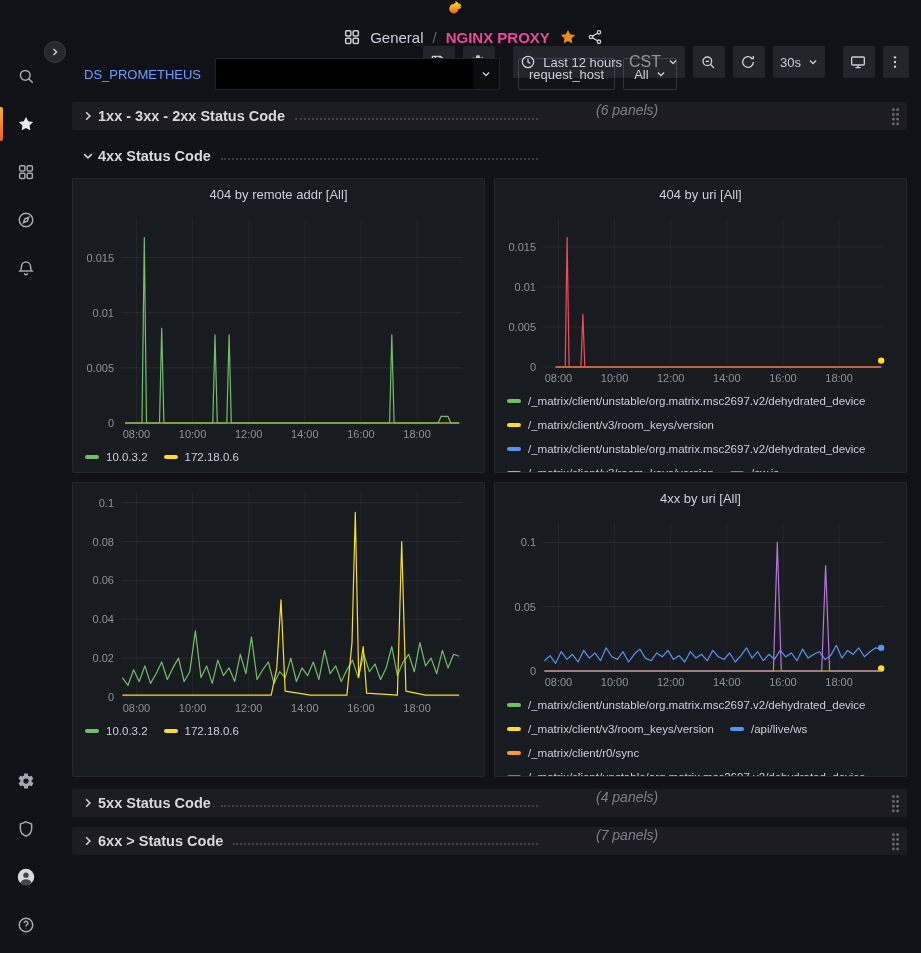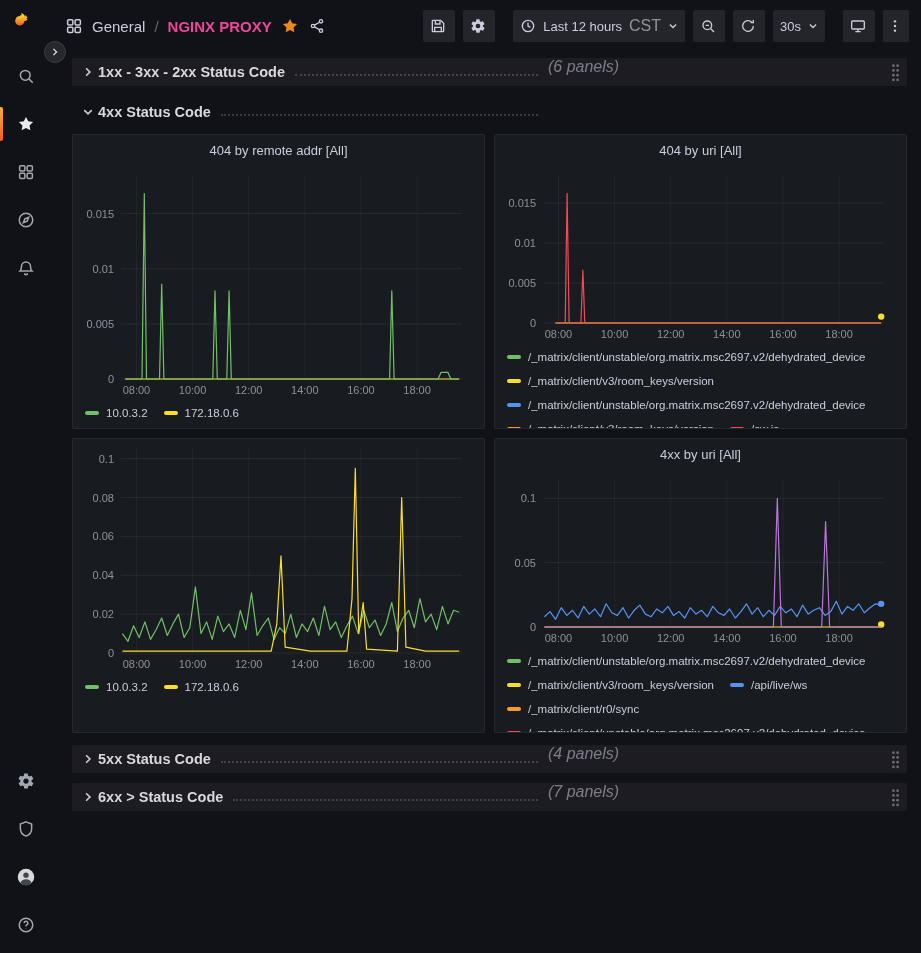--- a/index.html
+++ b/index.html
@@ -5,21 +5,21 @@
   * { box-sizing: border-box; margin: 0; padding: 0; }
   html,body { width:921px; height:953px; overflow:hidden; }
   body {
     background:#111217;
     color:#ccccdc;
     font-family:"Liberation Sans","DejaVu Sans",sans-serif;
     font-size:13px;
     position:relative;
   }
   
-  .topbar { height:52px; display:flex; align-items:center; padding:0 12px 0 13px; }
+  .topbar { height:52px; display:flex; align-items:center; padding:0 12px 0 13px;flex-direction:column; }
   .logo { width:28px; height:28px; flex:none; cursor:pointer; }
   .logo svg { width:28px; height:28px; display:block; }
   .breadcrumb { display:flex; align-items:center; gap:9px; margin-left:24px; font-size:15px; }
   .crumb-section { color:#ccccdc; cursor:pointer; }
   .crumb-sep { color:rgba(204,204,220,.45); }
   .crumb-title { color:#ec4899; font-weight:700; cursor:pointer; }
   .star-fav { color:#EB8C1A; }
   .icon { display:inline-flex; align-items:center; justify-content:center; }
   .icon svg { width:16px; height:16px; display:block; }
   .icon-18 svg { width:18px; height:18px; }
@@ -58,21 +58,21 @@
   .var-select .caret { width:26px; color:#ccccdc; display:flex; justify-content:center; }
   .chip { height:32px; display:flex; align-items:center; gap:7px; padding:0 10px; border:1px solid rgba(204,204,220,.18); border-radius:2px; background:transparent; color:#ccccdc; font-size:13px; cursor:pointer; white-space:nowrap; }
   .chip.host-label { color:#c9cdd4; }
   
   .row-header { height:28px; display:flex; padding:0 6px; margin:6px 0; border-radius:2px; cursor:pointer; }
   .row-header.collapsed { background:rgba(204,204,220,.06); }
   .row-left { flex:0 0 470px; display:flex; align-items:center; min-width:0; }
   .row-chevron { width:20px; color:#ccccdc; flex:none; }
   .row-title { font-size:14.5px; font-weight:700; color:#d8d9da; white-space:nowrap; }
   .leader { flex:1; border-bottom:2px dotted rgba(204,204,220,.22); margin:6px 10px 0 10px; }
-  .row-count { font-size:16px; font-style:italic; color:rgba(204,204,220,.55); white-space:nowrap; }
+  .row-count { font-size:14px; font-style:italic; color:rgba(204,204,220,.55); white-space:nowrap;margin-left:48px; }
   .grip { margin-left:auto; color:rgba(204,204,220,.45); cursor:grab; display:flex; }
   .grip svg { width:11px; height:19px; }
   
   .panels-grid { display:grid; grid-template-columns:1fr 1fr; gap:9px; margin:8px 0 12px; }
   .panel { background:#181b1f; border:1px solid rgba(204,204,220,.08); border-radius:2px; height:295px; display:flex; flex-direction:column; overflow:hidden; }
   .panel-header { height:30px; flex:none; display:flex; align-items:center; justify-content:center; font-size:13px; font-weight:500; color:#ccccdc; cursor:pointer; }
   .chart-wrap { flex:none; padding:0 6px; }
   .chart-tall { height:234px; }
   .chart-short { height:178px; }
   .chart { width:100%; height:100%; display:block; }
@@ -283,20 +283,42 @@
               <path d="M9.5 9.5a2.5 2.5 0 1 1 3.5 2.3c-.8.36-1 1-1 1.7v.5"></path>
               <circle cx="12" cy="17" r="0.6" fill="currentColor" stroke="none"></circle>
             </svg>
           </span>
         </div>
     </div>
   </div>
 
   <div class="main">
 
+    <div class="submenu">
+      <span class="ds-label">DS_PROMETHEUS</span>
+      <div class="var-select">
+        <span class="redacted"></span>
+        <span class="caret icon icon-10">
+            <svg viewBox="0 0 16 16" fill="none" stroke="currentColor" stroke-width="2">
+              <path d="M3 5.5l5 5 5-5"></path>
+            </svg>
+          </span>
+      </div>
+      <div style="display:flex;gap:8px;margin-left:4px">
+        <span class="chip host-label">request_host</span>
+        <span class="chip">
+          <span>All</span>
+          <span class="icon icon-10">
+              <svg viewBox="0 0 16 16" fill="none" stroke="currentColor" stroke-width="2">
+                <path d="M3 5.5l5 5 5-5"></path>
+              </svg>
+            </span>
+        </span>
+      </div>
+    </div>
 
     <div class="row-header collapsed">
       <div class="row-left">
         <span class="row-chevron icon icon-12">
             <svg viewBox="0 0 16 16" fill="none" stroke="currentColor" stroke-width="2.2">
               <path d="M5.5 3l5 5-5 5"></path>
             </svg>
           </span>
         <span class="row-title">1xx - 3xx - 2xx Status Code</span>
         <span class="leader"></span>

